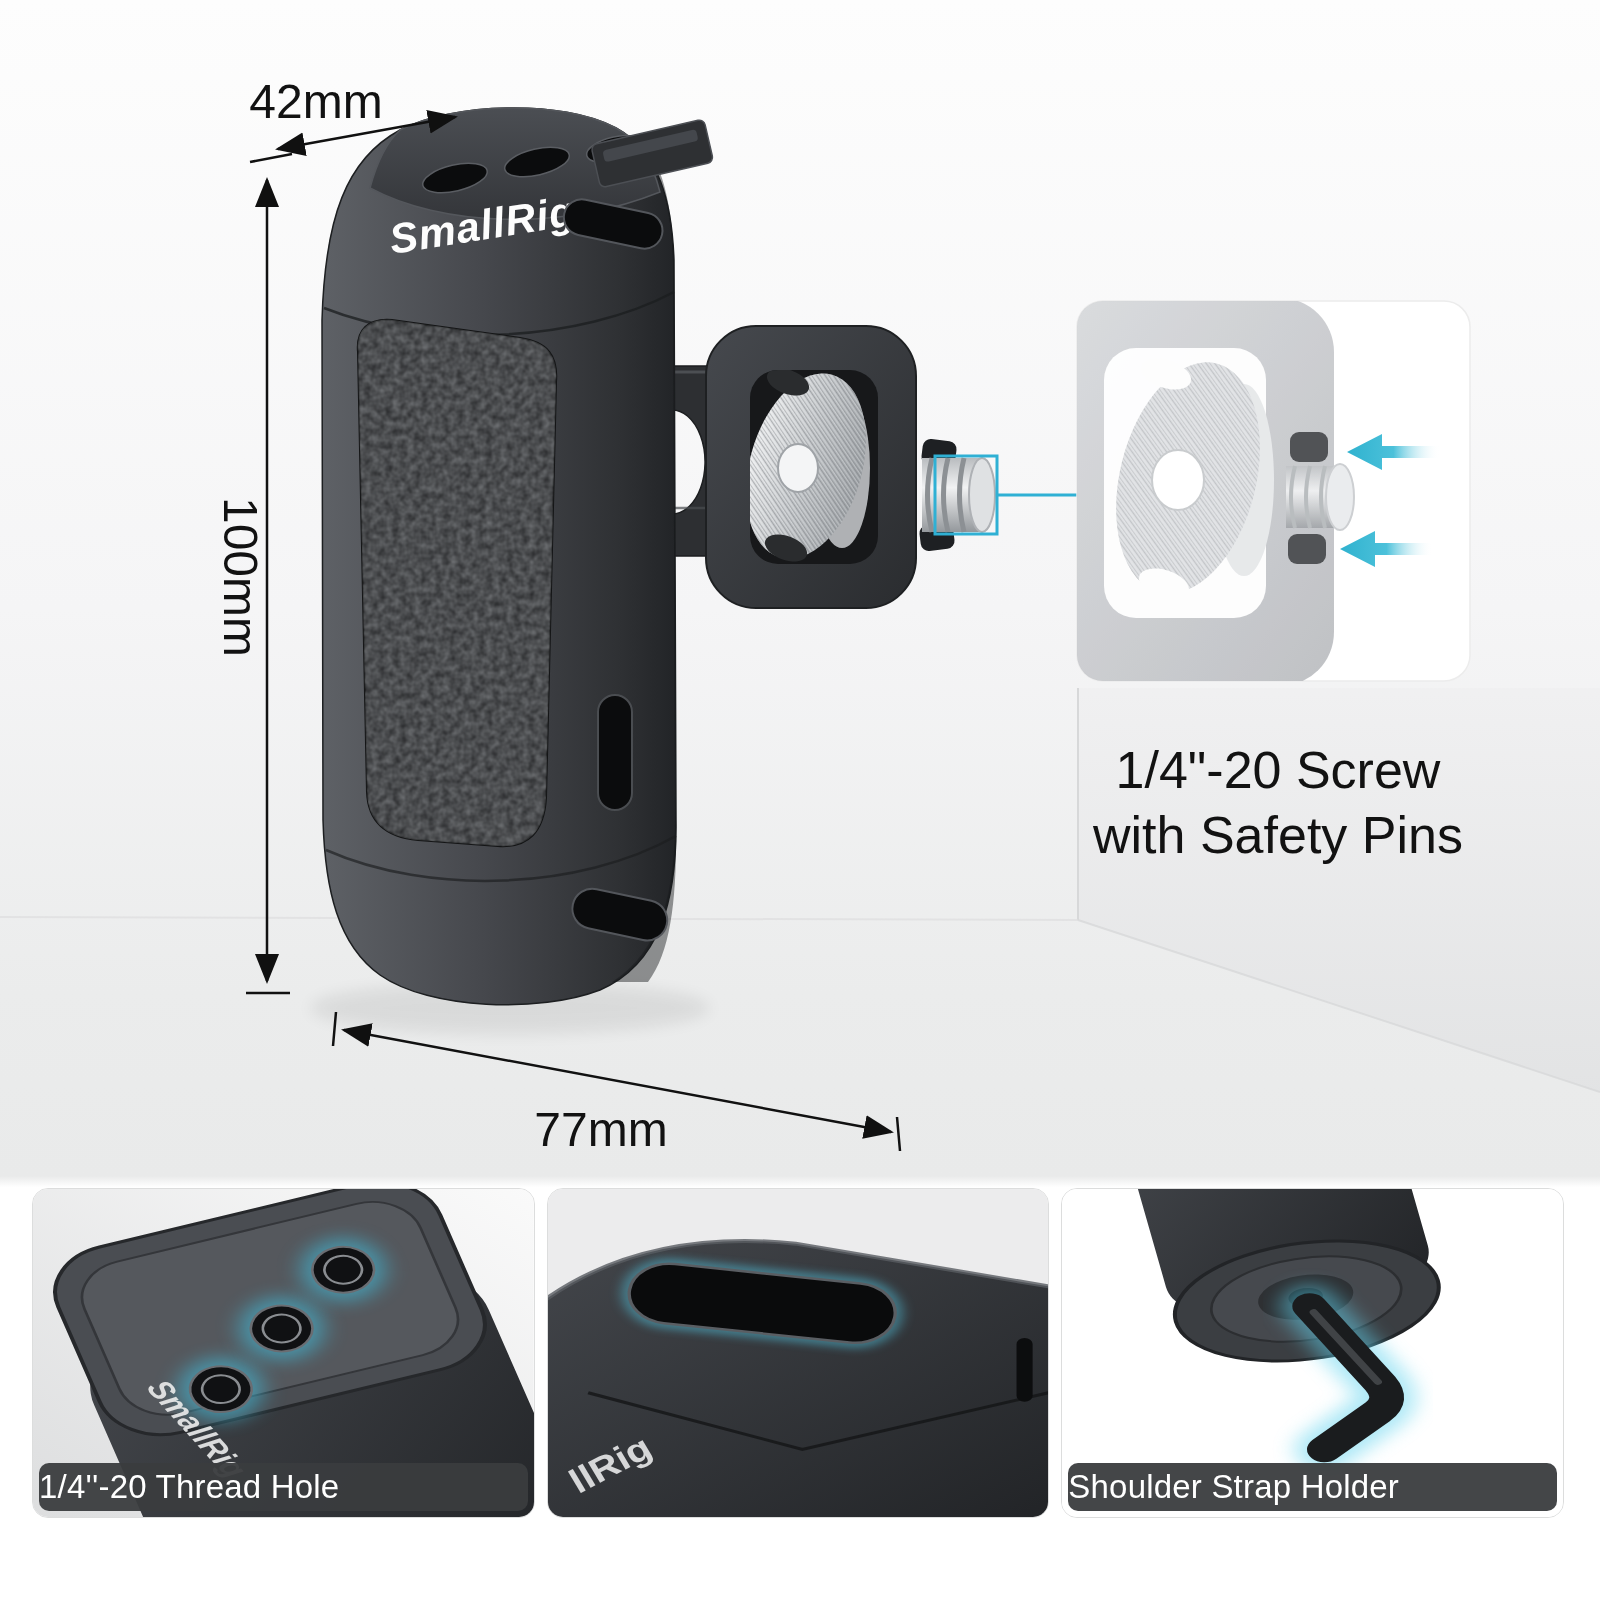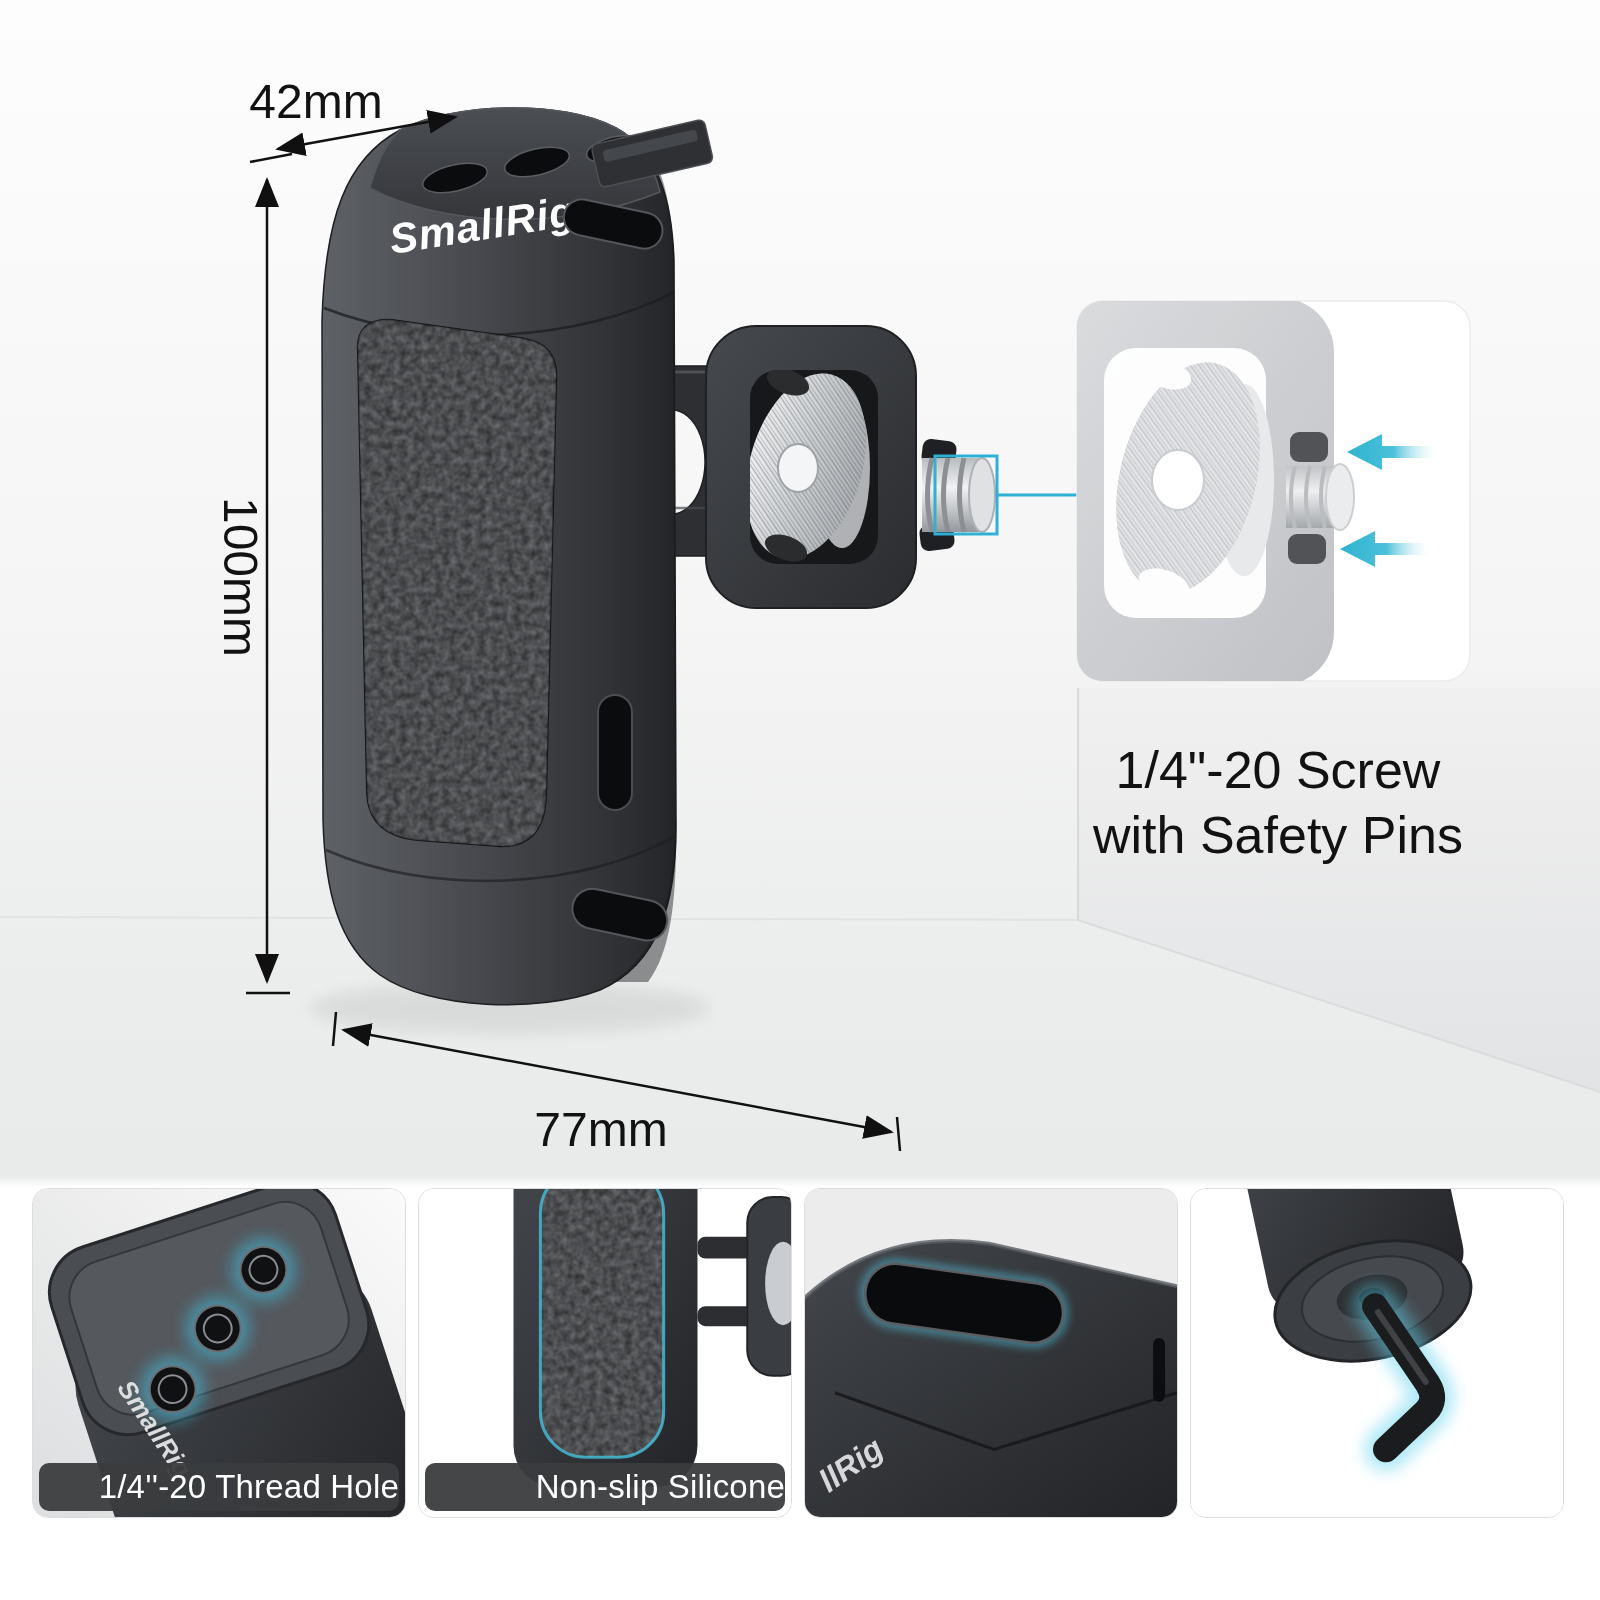--- a/index.html
+++ b/index.html
@@ -15,21 +15,21 @@
     display:flex;gap:12px;
   }
   .feature-card{
     position:relative;flex:1 1 0;background:#ffffff;border:1px solid #dcdddd;
     border-radius:16px;overflow:hidden;box-sizing:border-box;
   }
   .feature-card svg{position:absolute;left:0;top:0;width:100%;height:100%;}
   .feature-label{
     position:absolute;left:6px;right:6px;bottom:6px;height:48px;
     background:rgba(58,60,62,.95);border-radius:10px;
-    display:flex;align-items:center;justify-content:flex-end;
+    display:flex;align-items:center;justify-content:flex-start;
     color:#ffffff;font-size:33px;letter-spacing:.2px;white-space:nowrap;
   }
 </style>
 </head>
 <body>
 
 <div class="canvas">
 
   <svg width="0" height="0" style="position:absolute" aria-hidden="true">
     <defs>
@@ -251,41 +251,20 @@
             </g>
           </g>
         </g>
         <text transform="translate(84,200) rotate(56)" font-size="26" font-style="italic" font-weight="bold" fill="#eceded" opacity=".9">SmallRig</text>
       </svg>
       <div class="feature-label">
         <span>1/4''-20 Thread Hole</span>
       </div>
     </div>
 
-    <div class="feature-card">
-      <svg viewBox="0 0 374 330" preserveAspectRatio="none">
-        <rect width="374" height="330" fill="#ffffff"></rect>
-        <rect x="112" y="-30" width="140" height="310" rx="58" fill="#5fd0e8" opacity=".5" filter="url(#blur8)"></rect>
-        <rect x="95" y="-45" width="185" height="345" rx="42" fill="url(#miniBody)"></rect>
-        <g>
-          <rect x="122" y="-22" width="124" height="292" rx="46" fill="#28292b" stroke="#161718" stroke-width="2"></rect>
-          <rect x="122" y="-22" width="124" height="292" rx="46" fill="#000" filter="url(#grain)"></rect>
-          <rect x="122" y="-22" width="124" height="292" rx="46" fill="none" stroke="#49c5e2" stroke-width="3" opacity=".8"></rect>
-        </g>
-        <g>
-          <rect x="280" y="48" width="64" height="22" rx="8" fill="#2c2e31"></rect>
-          <rect x="280" y="118" width="64" height="20" rx="8" fill="#2c2e31"></rect>
-          <rect x="330" y="8" width="60" height="180" rx="26" fill="#3a3d41" stroke="#222427" stroke-width="2"></rect>
-          <ellipse cx="366" cy="95" rx="18" ry="42" fill="#c9ccd0"></ellipse>
-        </g>
-      </svg>
-      <div class="feature-label">
-        <span>Non-slip Silicone</span>
-      </div>
-    </div>
 
     <div class="feature-card">
       <svg viewBox="0 0 374 330" preserveAspectRatio="none">
         <rect width="374" height="330" fill="#ececed"></rect>
         <path d="M-20,330 L-20,130 Q60,38 185,55 L374,98 L374,330 Z" fill="url(#miniBody)"></path>
         <path d="M-20,130 Q60,38 185,55 L374,98" fill="none" stroke="#595c61" stroke-width="4" opacity=".8"></path>
         <path d="M30,205 L190,262 L374,205" stroke="#141517" stroke-width="3" fill="none" opacity=".8"></path>
         <g transform="translate(160,115) rotate(8)">
           <rect x="-100" y="-30" width="200" height="60" rx="30" fill="none" stroke="#52cae6" stroke-width="9" opacity=".6" filter="url(#blur5)"></rect>
           <rect x="-100" y="-30" width="200" height="60" rx="30" fill="#0a0b0c" stroke="#5a5e63" stroke-width="2.5"></rect>
@@ -304,16 +283,19 @@
           <ellipse cx="0" cy="60" rx="72" ry="41" fill="#46494e" stroke="#2c2e31" stroke-width="2"></ellipse>
           <ellipse cx="0" cy="58" rx="36" ry="22" fill="#2e3033"></ellipse>
           <ellipse cx="0" cy="58" rx="13" ry="9" fill="#17181a"></ellipse>
         </g>
         <g>
           <path d="M185,118 L238,196 Q248,212 236,224 L196,262" fill="none" stroke="#5fd3ee" stroke-width="44" stroke-linecap="round" opacity=".5" filter="url(#blur8)"></path>
           <path d="M185,118 L238,196 Q248,212 236,224 L196,262" fill="none" stroke="#1a1c1e" stroke-width="26" stroke-linecap="round"></path>
           <path d="M188,124 L236,194" stroke="#4a4d50" stroke-width="6" stroke-linecap="round" opacity=".8"></path>
         </g>
       </svg>
+      <div class="feature-label">
+        <span>Shoulder Strap Holder</span>
+      </div>
     </div>
 
   </div>
 </div>
 
 </body></html>

